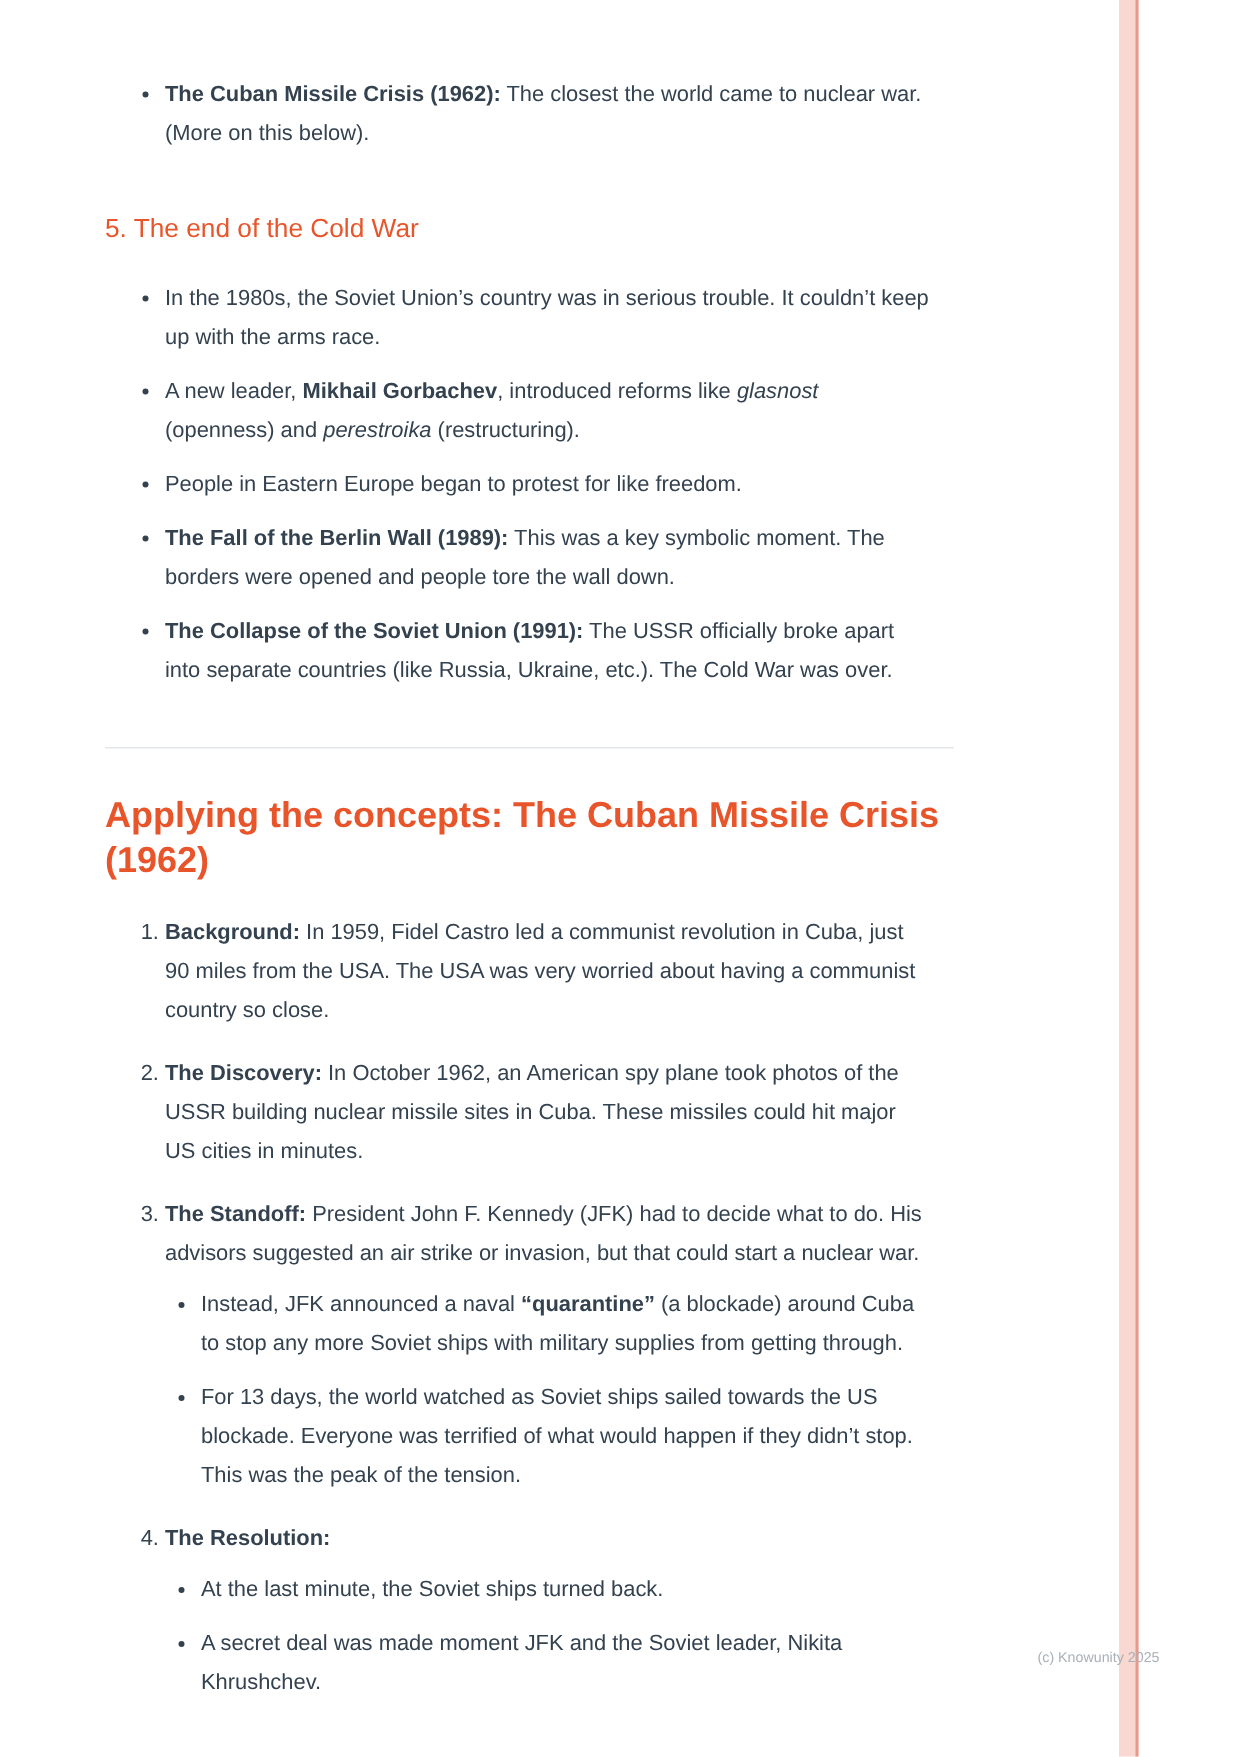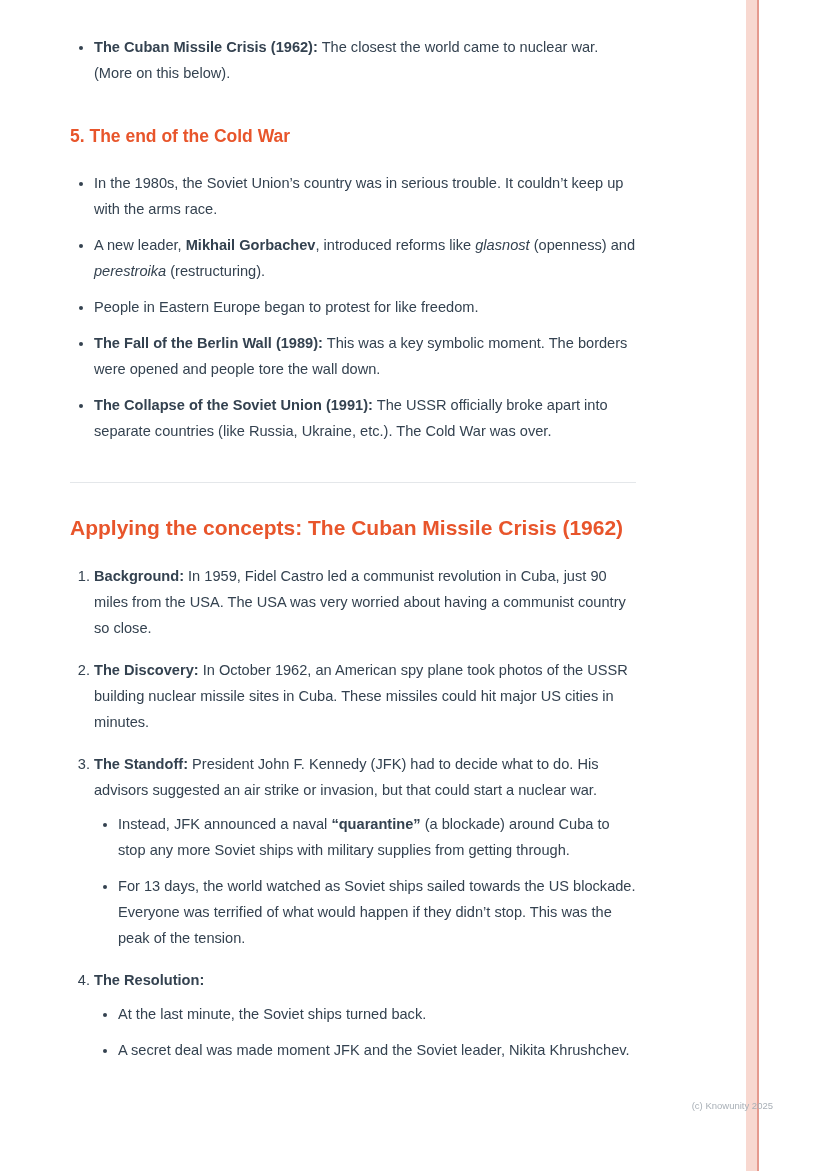--- a/index.html
+++ b/index.html
@@ -21,46 +21,46 @@
     position: relative;
     overflow: hidden;
   }
   .content {
     position: absolute;
     left: 70px;
     top: 34px;
     width: 566px;
   }
   ul.bullet-list, ol.steps {
-    margin: 0;
+    margin: 16px;
     padding-left: 24px;
   }
   li {
     font-size: 14.6px;
     line-height: 26px;
     margin-bottom: 10px;
   }
   li::marker { color: var(--text); }
   .b { font-weight: bold; }
   .i { font-style: italic; }
   h3.section-heading {
     color: var(--accent);
     font-size: 17.5px;
     line-height: 24px;
     margin: 38px 0 22px;
-    font-weight: bold;
+    font-weight: normal;
   }
   hr.divider {
     border: none;
     border-top: 1px solid var(--divider);
     margin: 38px 0 0;
   }
   h2.main-heading {
     color: var(--accent);
-    font-size: 21px;
+    font-size: 24px;
     line-height: 30px;
     margin: 30px 0 20px;
     font-weight: bold;
   }
   p.lead {
     font-size: 14.6px;
     line-height: 26px;
     margin: 0 0 30px;
   }
   ol.steps > li { margin-bottom: 16px; }

